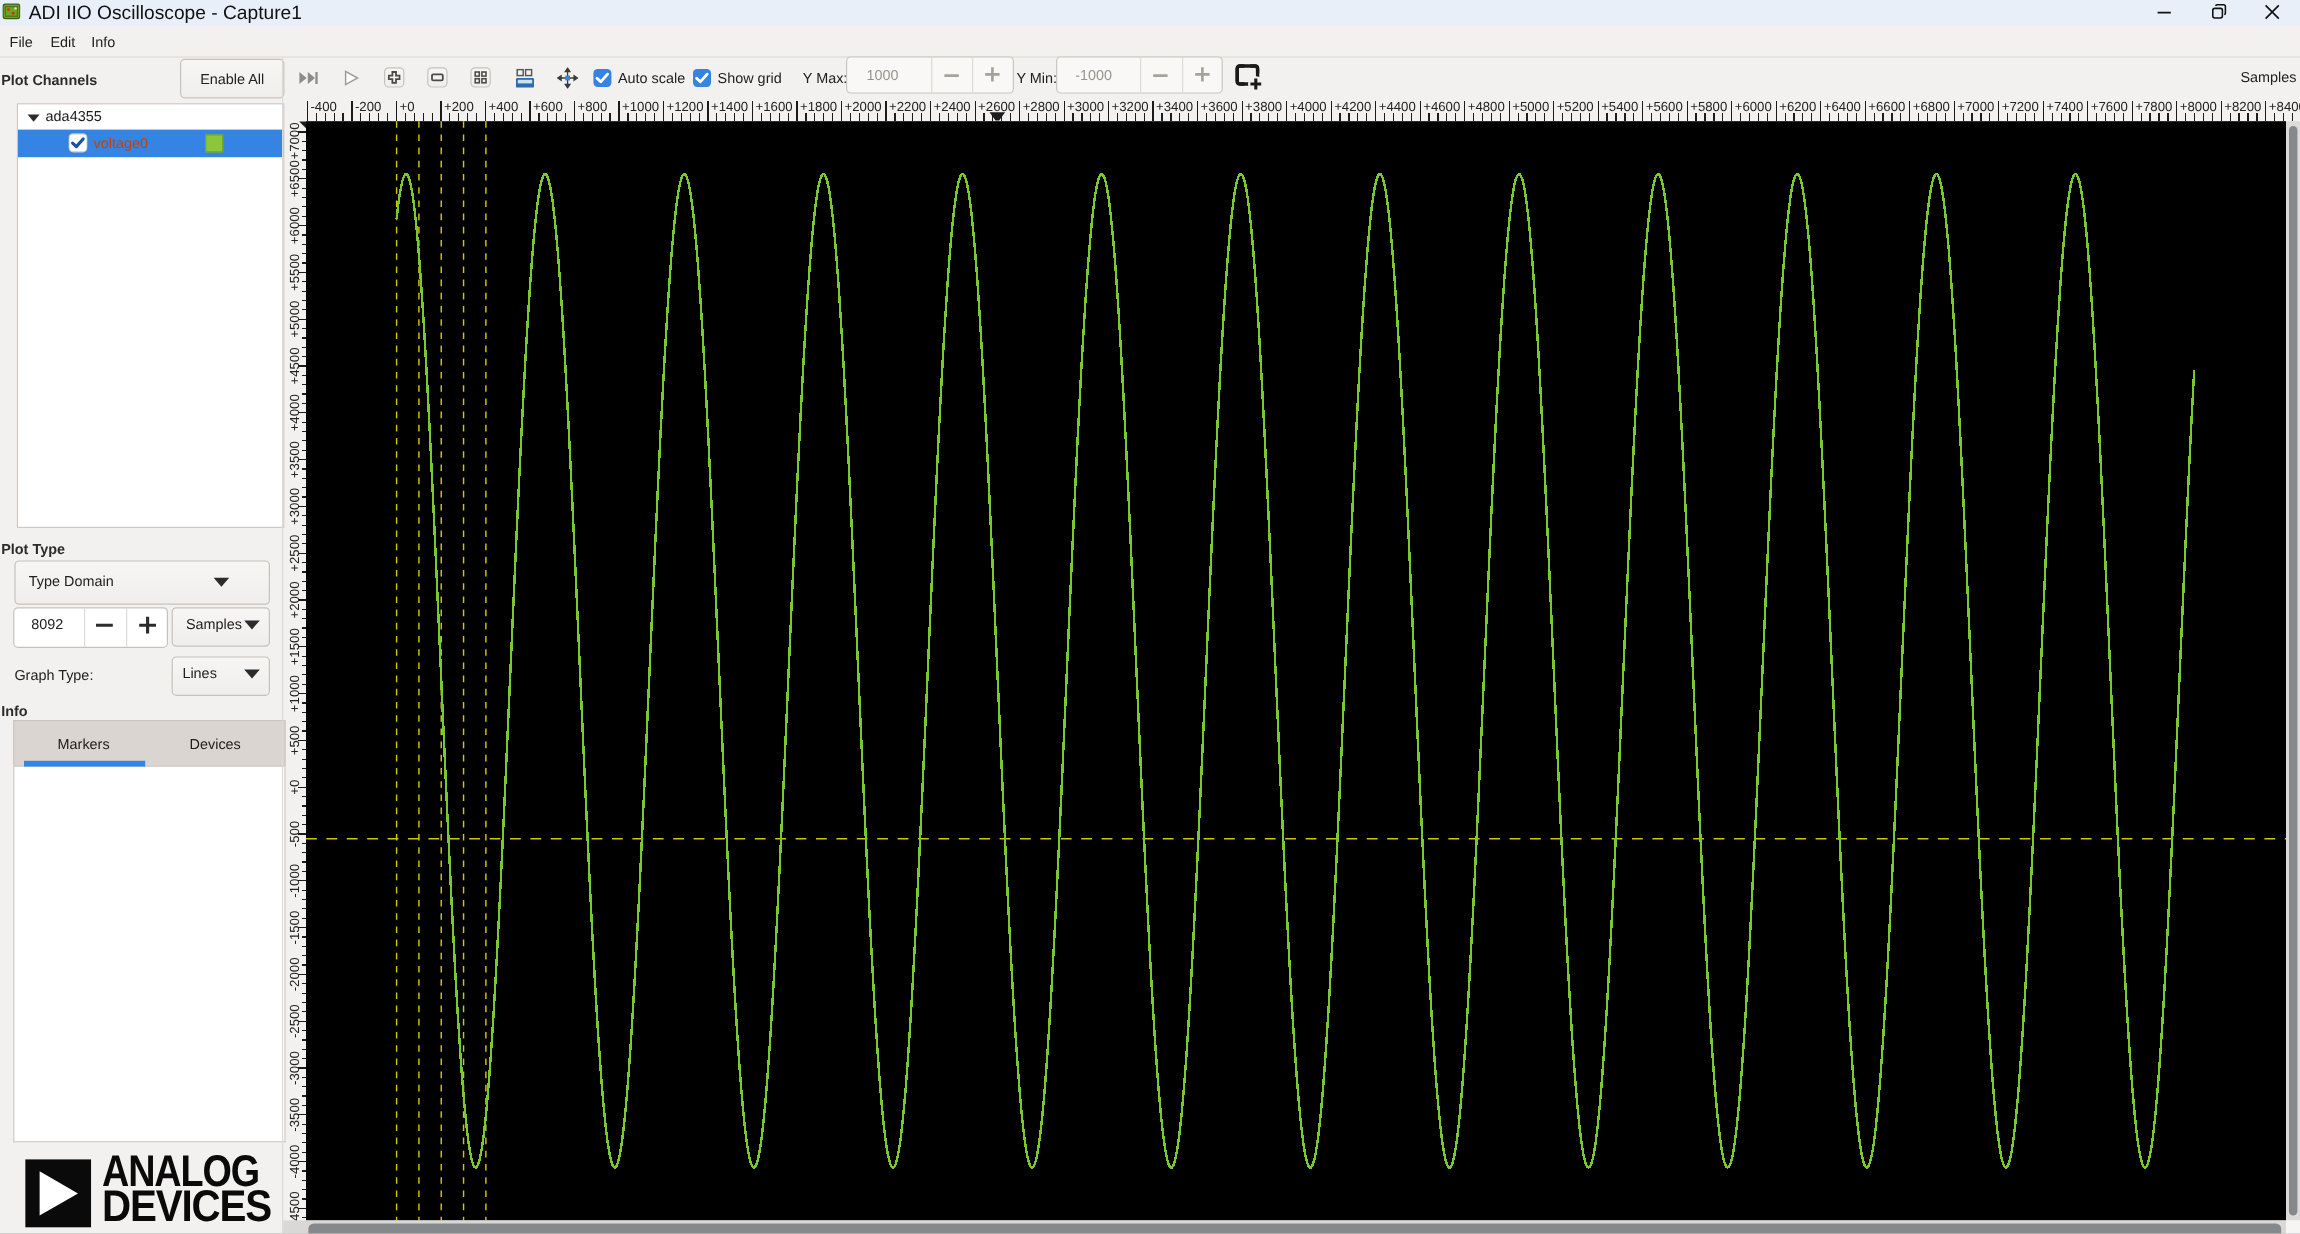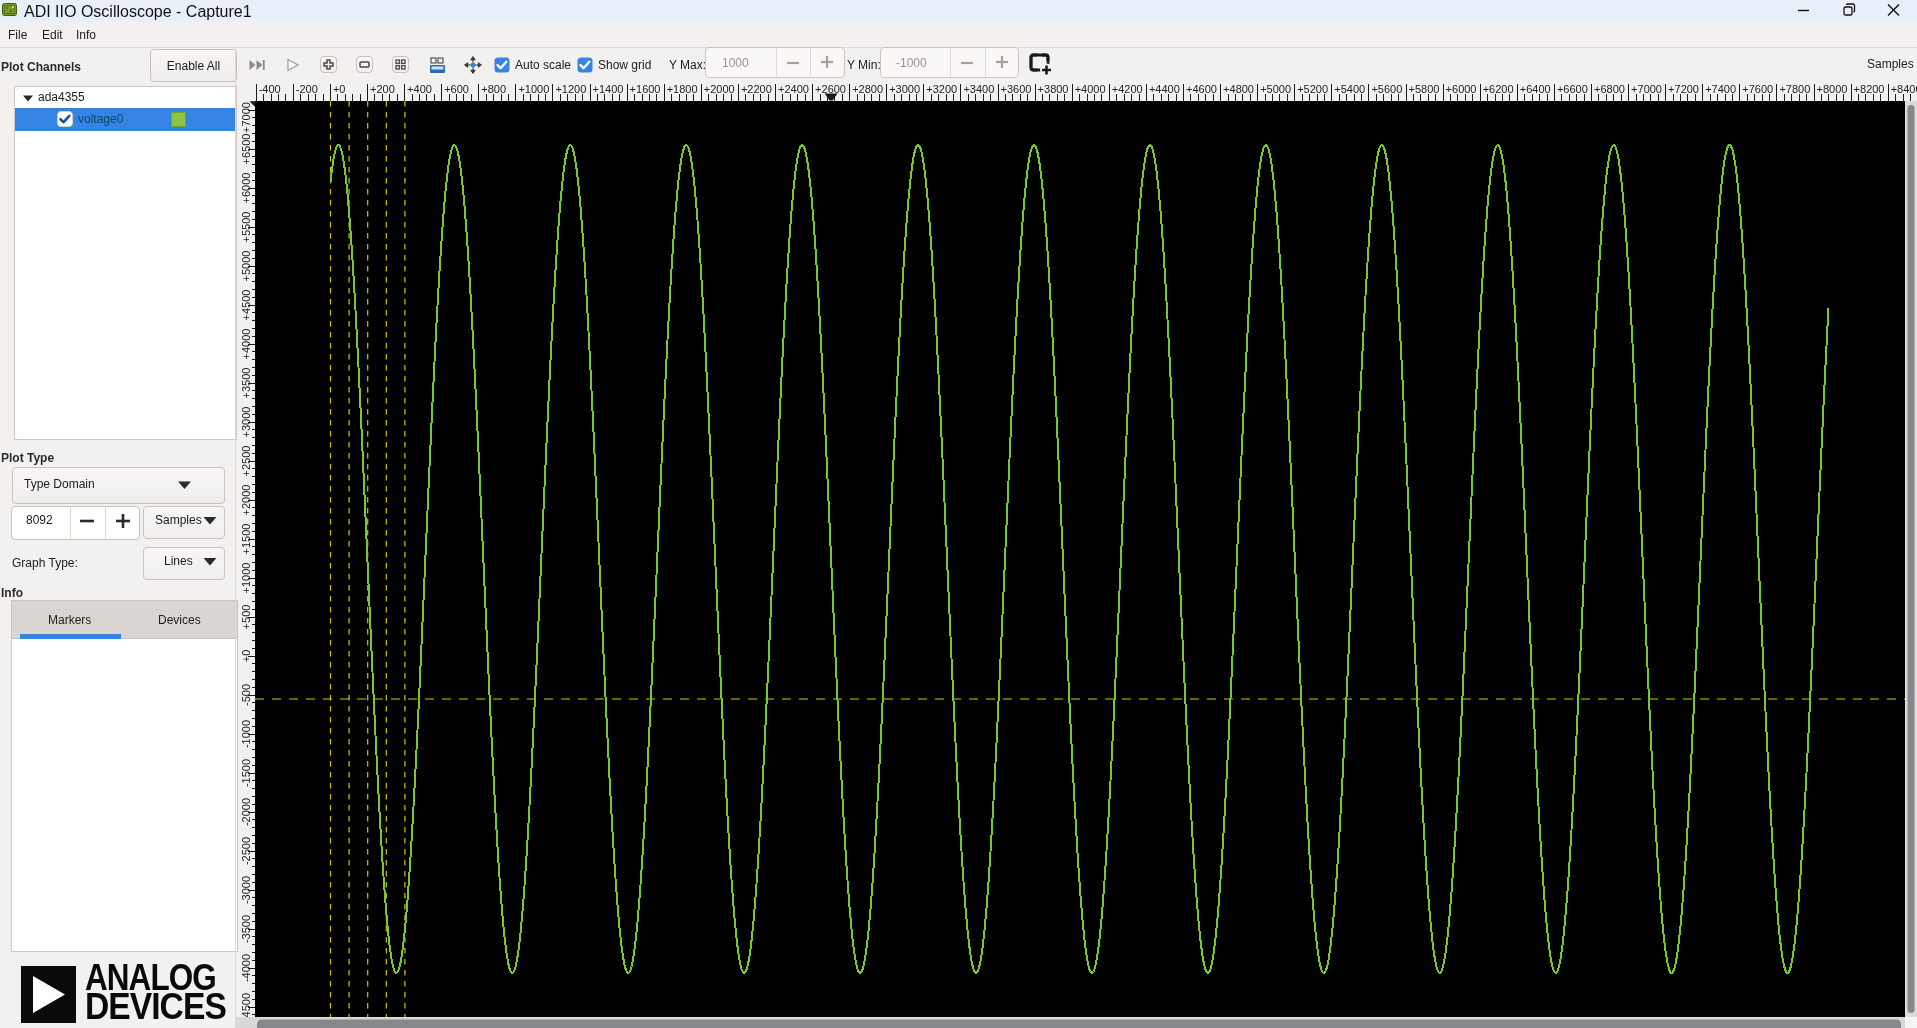--- a/index.html
+++ b/index.html
@@ -39,21 +39,21 @@
 <div class="abs" style="left:14px;top:86px;width:223px;height:354px;background:#fff;border:1px solid #cfc8c2;"></div>
 <svg class="abs" style="left:21px;top:93px;" width="14" height="10">
     <path d="M 2 2.5 L 12 2.5 L 7 8.5 Z" fill="#2b2b2b"></path>
   </svg>
 <div class="lbl" style="left:38px;top:90px;">ada4355</div>
 <div class="abs" style="left:15px;top:108px;width:221px;height:23px;background:#3584e4;"></div>
 <svg class="abs" style="left:57px;top:111px;" width="16" height="17" viewBox="0 0 16 17">
   <rect x="0.5" y="0.5" width="15" height="15" rx="3.5" fill="#fff" stroke="#d0d0d0"></rect>
   <path d="M 3.5 8.2 L 6.6 11.2 L 12.3 4.8" fill="none" stroke="#15539e" stroke-width="2.6" stroke-linecap="round" stroke-linejoin="round"></path>
 </svg>
-<div class="lbl" style="left:78px;top:112px;color:#0c4a6e;text-align:center;">voltage0</div>
+<div class="lbl" style="left:78px;top:112px;color:#c2410c;text-align:center;">voltage0</div>
 <div class="abs" style="left:171px;top:112px;width:15px;height:15px;background:#8cc63f;border:1px solid #72a32c;"></div>
 
 <div class="lbl bold" style="left:1px;top:451px;">Plot Type</div>
 <div class="btn" style="left:12px;top:467px;width:213px;height:37px;"></div>
 <div class="lbl" style="left:24px;top:477px;">Type Domain</div>
 <svg class="abs" style="left:177px;top:480px;" width="15" height="10">
     <path d="M 1 1.5 L 14 1.5 L 7.5 9 Z" fill="#2b2b2b"></path>
   </svg>
 
 <div class="abs" style="left:11px;top:506px;width:129px;height:34px;background:#fff;border:1px solid #c8c1bb;border-radius:4px;"></div>
@@ -69,21 +69,21 @@
   </svg>
 
 <div class="btn" style="left:143px;top:506px;width:82px;height:33px;"></div>
 <div class="lbl" style="left:155px;top:513px;">Samples</div>
 <svg class="abs" style="left:203px;top:516px;" width="14" height="9">
     <path d="M 0.5 1 L 13.5 1 L 7 8.5 Z" fill="#2b2b2b"></path>
   </svg>
 
 <div class="lbl" style="left:12px;top:556px;">Graph Type:</div>
 <div class="btn" style="left:143px;top:547px;width:82px;height:33px;"></div>
-<div class="lbl" style="left:152px;top:554px;margin-left:12px;">Lines</div>
+<div class="lbl" style="left:152px;top:554px;">Lines</div>
 <svg class="abs" style="left:203px;top:557px;" width="14" height="9">
     <path d="M 0.5 1 L 13.5 1 L 7 8.5 Z" fill="#2b2b2b"></path>
   </svg>
 
 <div class="lbl bold" style="left:1px;top:586px;">Info</div>
 <div class="abs" style="left:11px;top:600px;width:227px;height:39px;background:#dad5d1;border:1px solid #ccc5bf;"></div>
 <div class="lbl" style="left:48px;top:613px;">Markers</div>
 <div class="lbl" style="left:158px;top:613px;">Devices</div>
 <div class="abs" style="left:20px;top:634px;width:101px;height:5px;background:#3584e4;"></div>
 <div class="abs" style="left:11px;top:639px;width:227px;height:313px;background:#fff;border:1px solid #cfc8c2;border-top:none;"></div>

